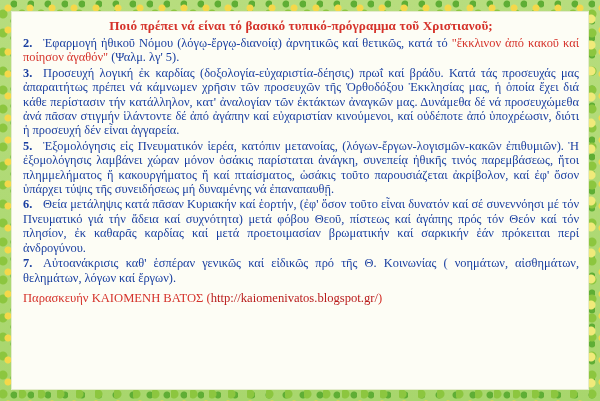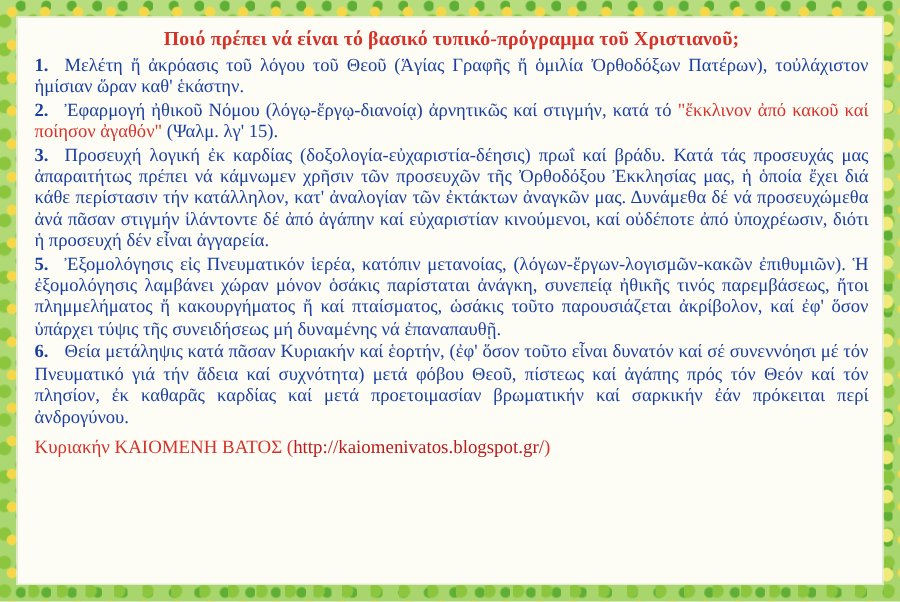--- a/index.html
+++ b/index.html
@@ -90,40 +90,40 @@
 </style>
 </head>
 <body>
 
 <div class="page">
   <div class="inner-frame"></div>
   <div class="content">
 
     <div class="doc-title">Ποιό πρέπει νά είναι τό βασικό τυπικό-πρόγραμμα τοῦ Χριστιανοῦ;</div>
 
-    <p class="para">
-      <span class="num">1.</span><span>Μελέτη ἤ ἀκρόασις τοῦ λόγου τοῦ Θεοῦ (Ἁγίας Γραφῆς ἤ ὁμιλία Ὀρθοδόξων Πατέρων), τοὐλάχιστον ἡμίσιαν ὥραν καθ' ἑκάστην.</span>
-    </p>
 
     <p class="para">
-      <span class="num">2.</span><span>Ἐφαρμογή ἠθικοῦ Νόμου (λόγῳ-ἔργῳ-διανοίᾳ) ἀρνητικῶς καί στιγμήν, κατά τό </span><span class="red">"ἔκκλινον ἀπό κακοῦ καί ποίησον ἀγαθόν"</span><span> (Ψαλμ. λγ' 15).</span>
+      <span class="num">2.</span><span>Ἐφαρμογή ἠθικοῦ Νόμου (λόγῳ-ἔργῳ-διανοίᾳ) ἀρνητικῶς καί θετικῶς, κατά τό </span><span class="red">"ἔκκλινον ἀπό κακοῦ καί ποίησον ἀγαθόν"</span><span> (Ψαλμ. λγ' 5).</span>
     </p>
 
     <p class="para">
       <span class="num">3.</span><span>Προσευχή λογική ἐκ καρδίας (δοξολογία-εὐχαριστία-δέησις) πρωΐ καί βράδυ. Κατά τάς προσευχάς μας ἀπαραιτήτως πρέπει νά κάμνωμεν χρῆσιν τῶν προσευχῶν τῆς Ὀρθοδόξου Ἐκκλησίας μας, ἡ ὁποία ἔχει διά κάθε περίστασιν τήν κατάλληλον, κατ' ἀναλογίαν τῶν ἐκτάκτων ἀναγκῶν μας. Δυνάμεθα δέ νά προσευχώμεθα ἀνά πᾶσαν στιγμήν ἱλάντοντε δέ ἀπό ἀγάπην καί εὐχαριστίαν κινούμενοι, καί οὐδέποτε ἀπό ὑποχρέωσιν, διότι ἡ προσευχή δέν εἶναι ἀγγαρεία.</span>
     </p>
 
 
     <p class="para">
       <span class="num">5.</span><span>Ἐξομολόγησις εἰς Πνευματικόν ἱερέα, κατόπιν μετανοίας, (λόγων-ἔργων-λογισμῶν-κακῶν ἐπιθυμιῶν). Ἡ ἐξομολόγησις λαμβάνει χώραν μόνον ὁσάκις παρίσταται ἀνάγκη, συνεπείᾳ ἠθικῆς τινός παρεμβάσεως, ἤτοι πλημμελήματος ἤ κακουργήματος ἤ καί πταίσματος, ὡσάκις τοῦτο παρουσιάζεται ἀκρίβολον, καί ἐφ' ὅσον ὑπάρχει τύψις τῆς συνειδήσεως μή δυναμένης νά ἐπαναπαυθῇ.</span>
     </p>
 
     <p class="para">
       <span class="num">6.</span><span>Θεία μετάληψις κατά πᾶσαν Κυριακήν καί ἑορτήν, (ἐφ' ὅσον τοῦτο εἶναι δυνατόν καί σέ συνεννόησι μέ τόν Πνευματικό γιά τήν ἄδεια καί συχνότητα) μετά φόβου Θεοῦ, πίστεως καί ἀγάπης πρός τόν Θεόν καί τόν πλησίον, ἐκ καθαρᾶς καρδίας καί μετά προετοιμασίαν βρωματικήν καί σαρκικήν ἐάν πρόκειται περί ἀνδρογύνου.</span>
     </p>
 
+    <p class="para">
+      <span class="num">7.</span><span>Αὐτοανάκρισις καθ' ἑσπέραν γενικῶς καί εἰδικῶς πρό τῆς Θ. Κοινωνίας ( νοημάτων, αἰσθημάτων, θελημάτων, λόγων καί ἔργων).</span>
+    </p>
 
     <div class="footer">
-      <span>Κυριακήν ΚΑΙΟΜΕΝΗ ΒΑΤΟΣ (</span><a class="link" href="#">http://kaiomenivatos.blogspot.gr/</a><span>)</span>
+      <span>Παρασκευήν ΚΑΙΟΜΕΝΗ ΒΑΤΟΣ (</span><a class="link" href="#">http://kaiomenivatos.blogspot.gr/</a><span>)</span>
     </div>
 
   </div>
 </div>
 
 </body></html>

